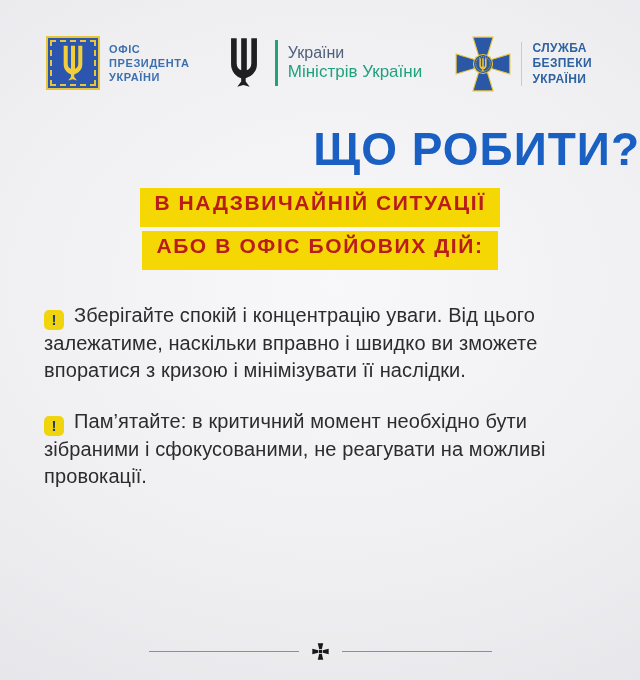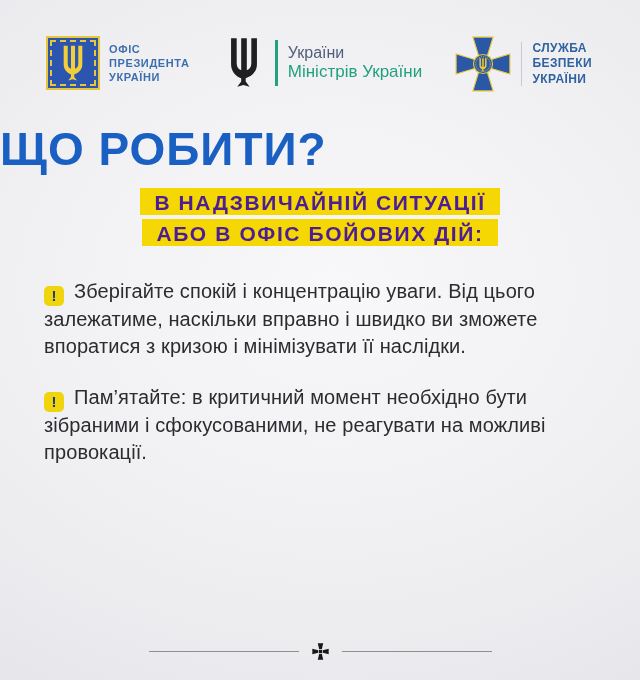--- a/index.html
+++ b/index.html
@@ -36,28 +36,28 @@
   .cab-line2 { color:#21a17e; font-size:17px; font-weight:normal; line-height:1.15; }
   
   .sbu-emblem { width:56px; height:56px; flex:0 0 auto; }
   .sbu-bar { width:1px; height:44px; background:#c2cbd8; margin:0 10px; flex:0 0 auto; }
   .sbu-text {
     color:#2e62a0; font-weight:bold; font-size:12px; line-height:1.3;
     letter-spacing:0.4px;
   }
   
   .title {
-    margin-top:30px; text-align:left;
+    margin-top:30px; text-align:right;
     font-size:46px; font-weight:800; letter-spacing:1px; color:#1a5fc2;
   }
   .subtitle { margin-top:10px; text-align:center; }
   .subtitle .bar {
-    display:inline-block; background:#f5d803; color:#4c1d95;
+    display:inline-block; background:#f5d803; color:#b91c1c;
     font-size:21px; font-weight:bold; letter-spacing:1.6px;
-    padding:3px 14px 0; margin:2px 0; line-height:1.15;
+    padding:3px 14px 12px; margin:2px 0; line-height:1.15;
   }
   
   .content { padding:30px 30px 0 32px;margin-left:12px; }
   .bullet {
     font-size:20px; line-height:1.33; color:#2c2c30; margin-bottom:25px;
     letter-spacing:0.1px;
   }
   .excl {
     display:inline-block; width:20px; height:20px; background:#f0d40e;
     border-radius:5px; color:#1d3a6b; font-weight:800; font-size:15px;

